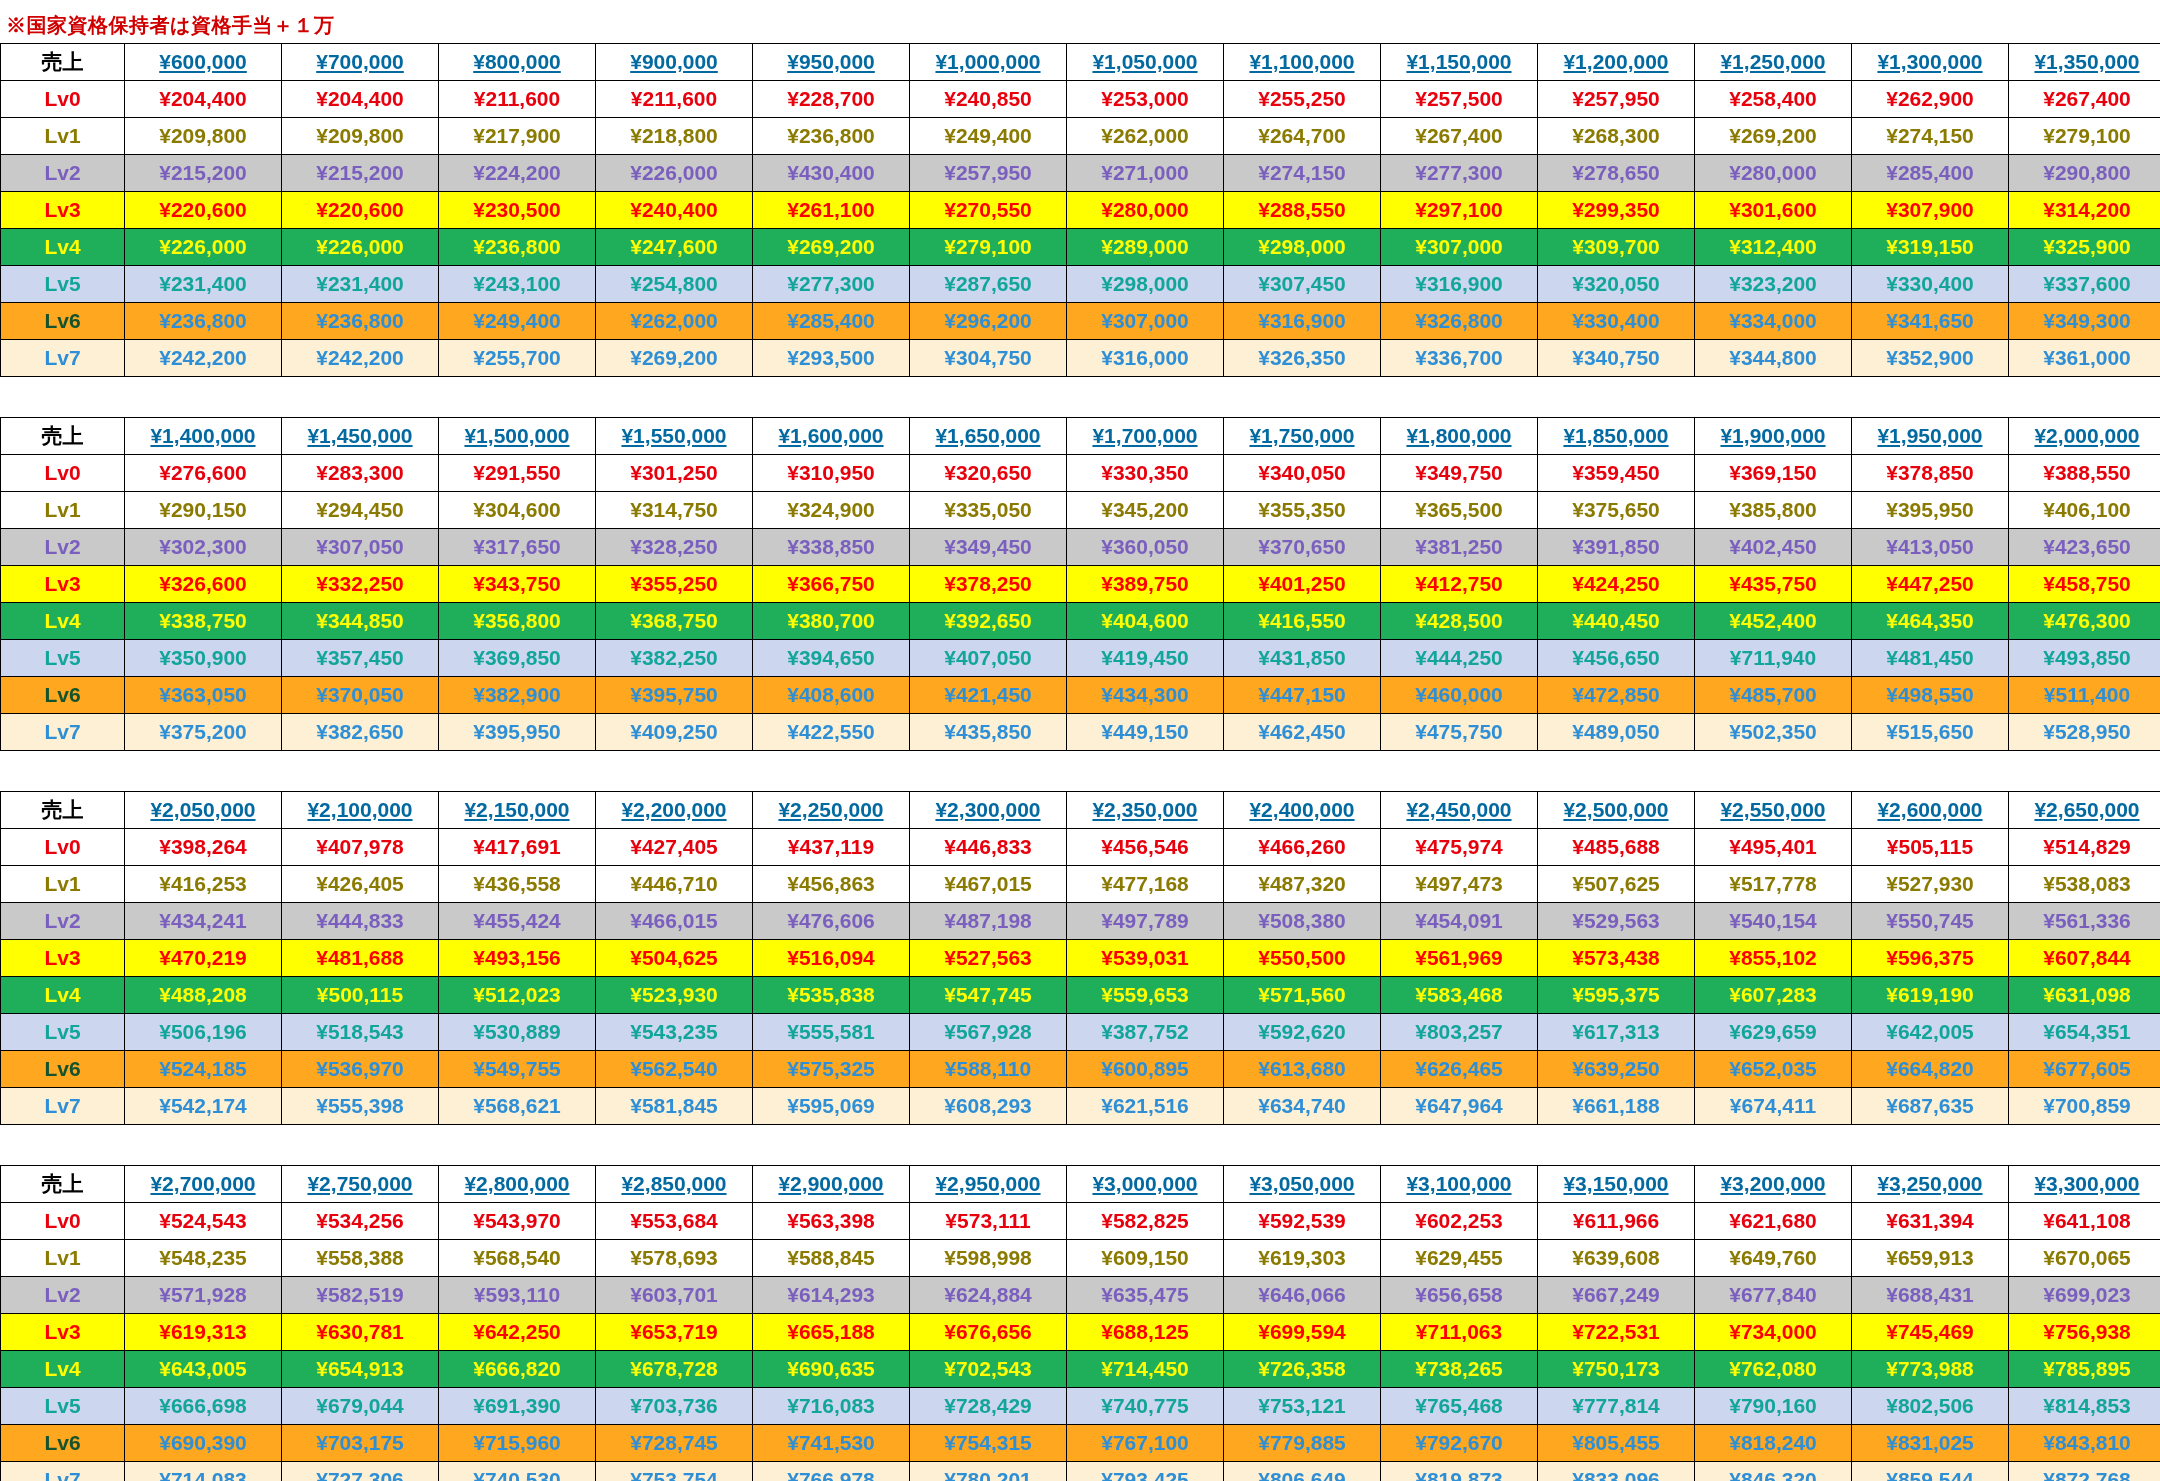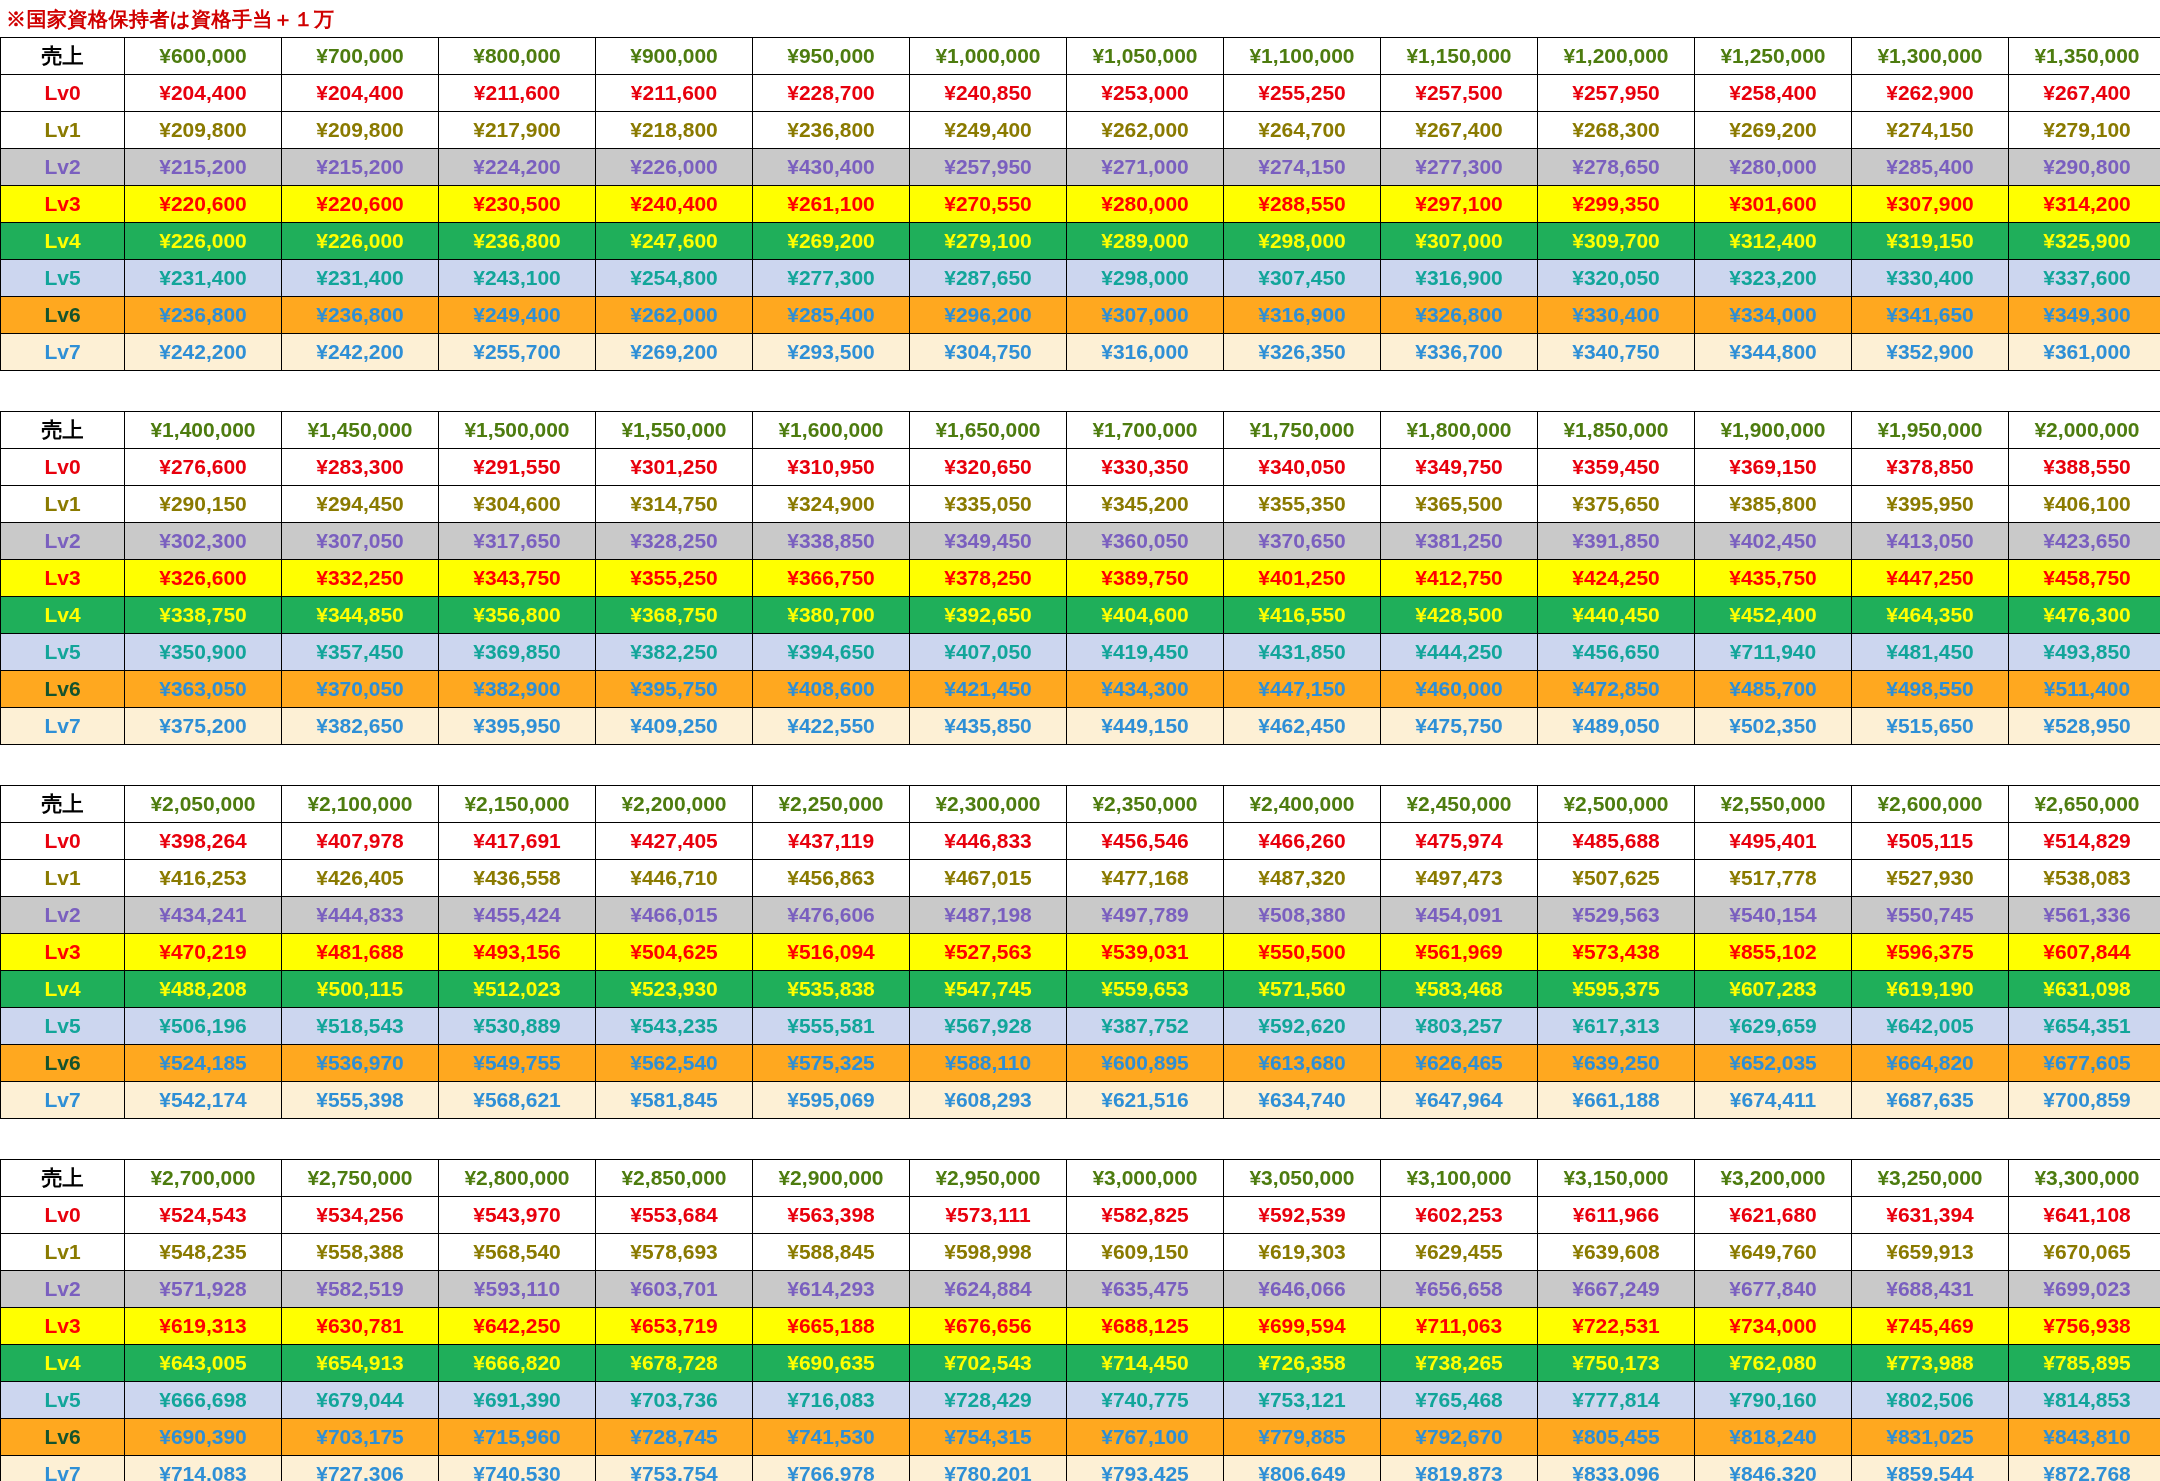--- a/index.html
+++ b/index.html
@@ -9,21 +9,21 @@
   }
   body {
     width: 2160px;
     font-family: "Liberation Sans", sans-serif;
     -webkit-font-smoothing: antialiased;
   }
   .note {
     color: #d00000;
     font-weight: bold;
     font-size: 20px;
-    padding: 6px 0 4px 6px;
+    padding: 12px 0 4px 6px;
     letter-spacing: 0.5px;
   }
   .block {
     margin-bottom: 40px;
   }
   table.grid {
     border-collapse: collapse;
     width: 2160px;
     table-layout: fixed;
   }
@@ -35,21 +35,21 @@
     height: 36px;
     padding: 0 4px;
     white-space: nowrap;
     overflow: hidden;
   }
   col.rowhead { width: 124px; }
   col.datacol { width: 157px; }
 
   
   .hdr-label { background:#ffffff; color:#000000; font-size:22px; }
-  .hdr-cell  { background:#ffffff; color:#4d7c0f; font-size:22px; }
+  .hdr-cell  { background:#ffffff; color:#0369a1; font-size:22px;text-decoration:underline; }
 
   
   .r-lv0 { background:#ffffff; color:#e8000d; }
   .r-lv1 { background:#ffffff; color:#8a7a00; }
   .r-lv2 { background:#c9c9c9; color:#7a5fbf; }
   .r-lv3 { background:#ffff00; color:#ff0000; }
   .r-lv4 { background:#1faf5a; color:#ffff00; }
   .r-lv5 { background:#ccd6ef; color:#12a59a; }
   .r-lv6 { background:#ffa81f; color:#2e8fd6; }
   .r-lv7 { background:#fdf0d5; color:#2e8fd6; }

